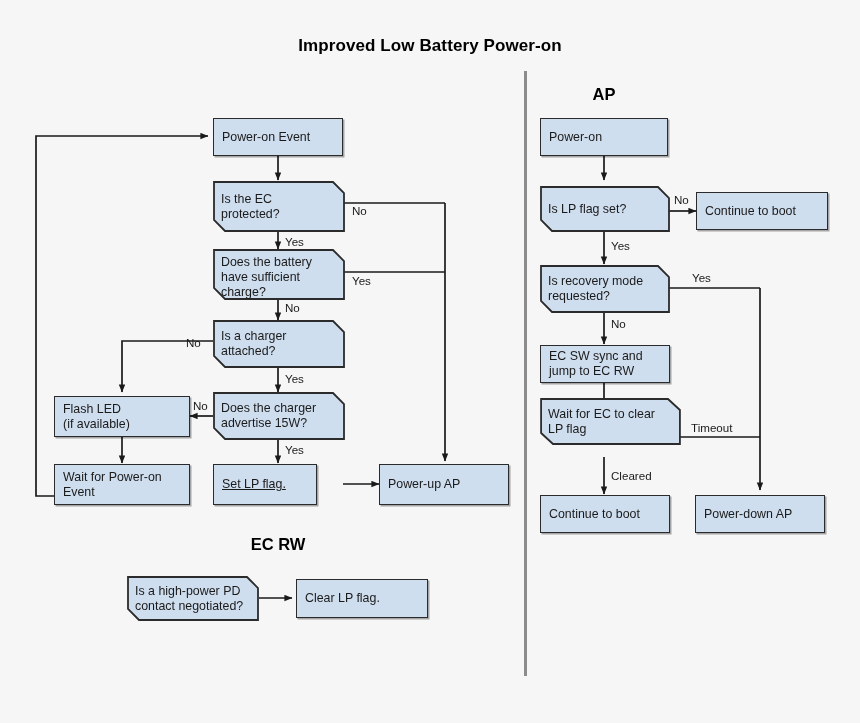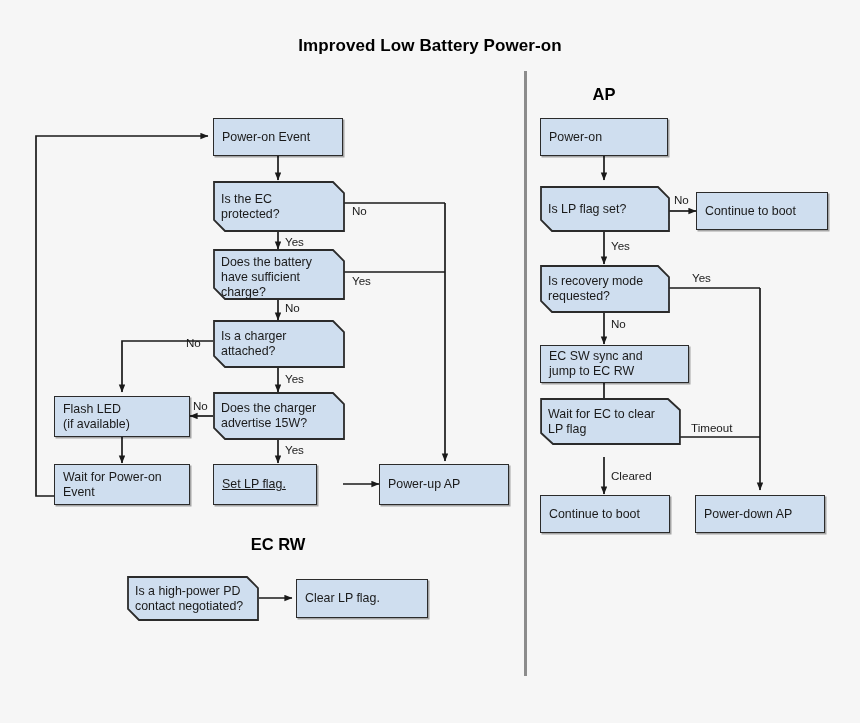--- a/index.html
+++ b/index.html
@@ -220,21 +220,21 @@
   </div>
 
   <div class="node decision" style="left:540px; top:265px; width:130px; height:48px;">
     <svg class="dec-shape" viewBox="0 0 130 48" preserveAspectRatio="none">
       <path d="M1,1 L118,1 L129,12 L129,47 L12,47 L1,36 Z" fill="#cfdeef" stroke="#2b2b2b" stroke-width="1.8" vector-effect="non-scaling-stroke"></path>
     </svg>
     <span class="dec-label node-text">Is recovery mode
 requested?</span>
   </div>
 
-  <div class="node process" style="left:540px; top:345px; width:149px; height:38px;align-items:center;">
+  <div class="node process" style="left:540px; top:345px; width:130px; height:38px;align-items:center;">
     <span class="node-text">EC SW sync and
 jump to EC RW</span>
   </div>
 
   <div class="node decision" style="left:540px; top:398px; width:141px; height:47px;">
     <svg class="dec-shape" viewBox="0 0 130 47" preserveAspectRatio="none">
       <path d="M1,1 L118,1 L129,12 L129,46 L12,46 L1,35 Z" fill="#cfdeef" stroke="#2b2b2b" stroke-width="1.8" vector-effect="non-scaling-stroke"></path>
     </svg>
     <span class="dec-label node-text">Wait for EC to clear
 LP flag</span>

